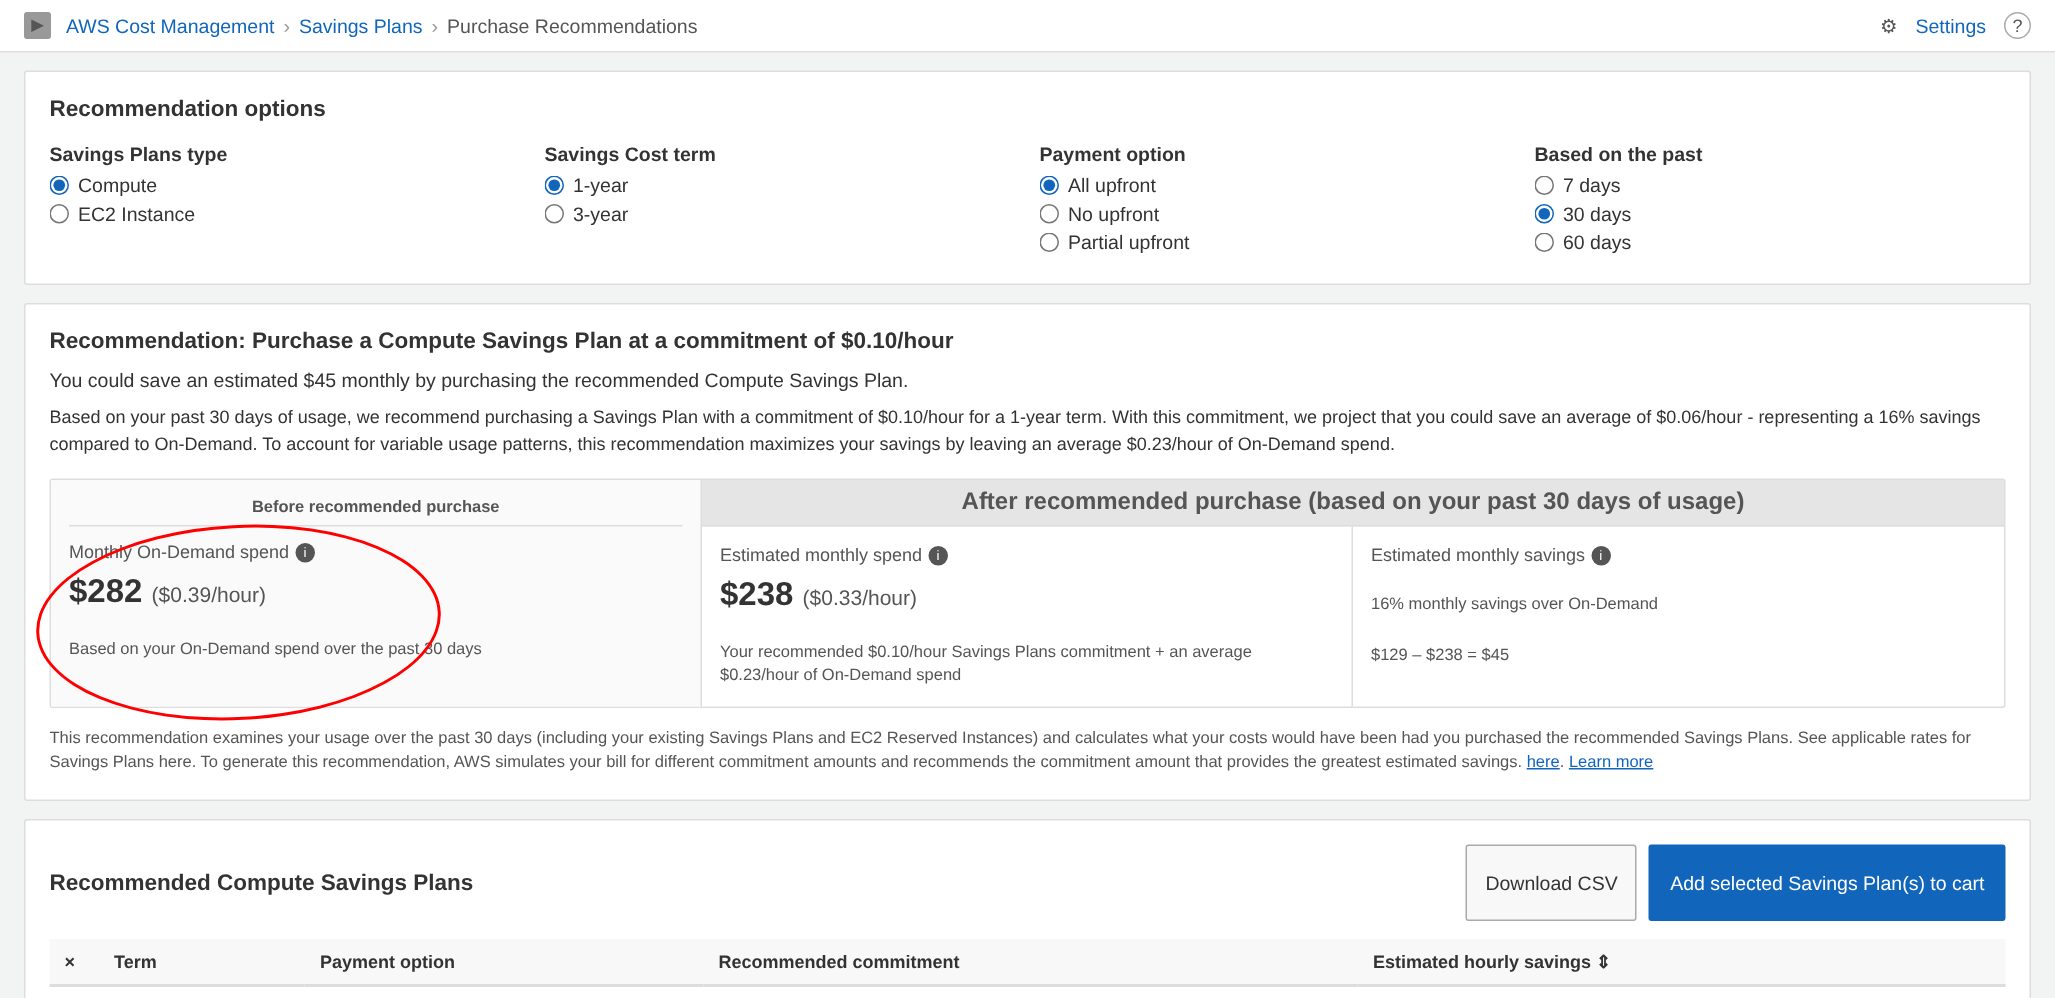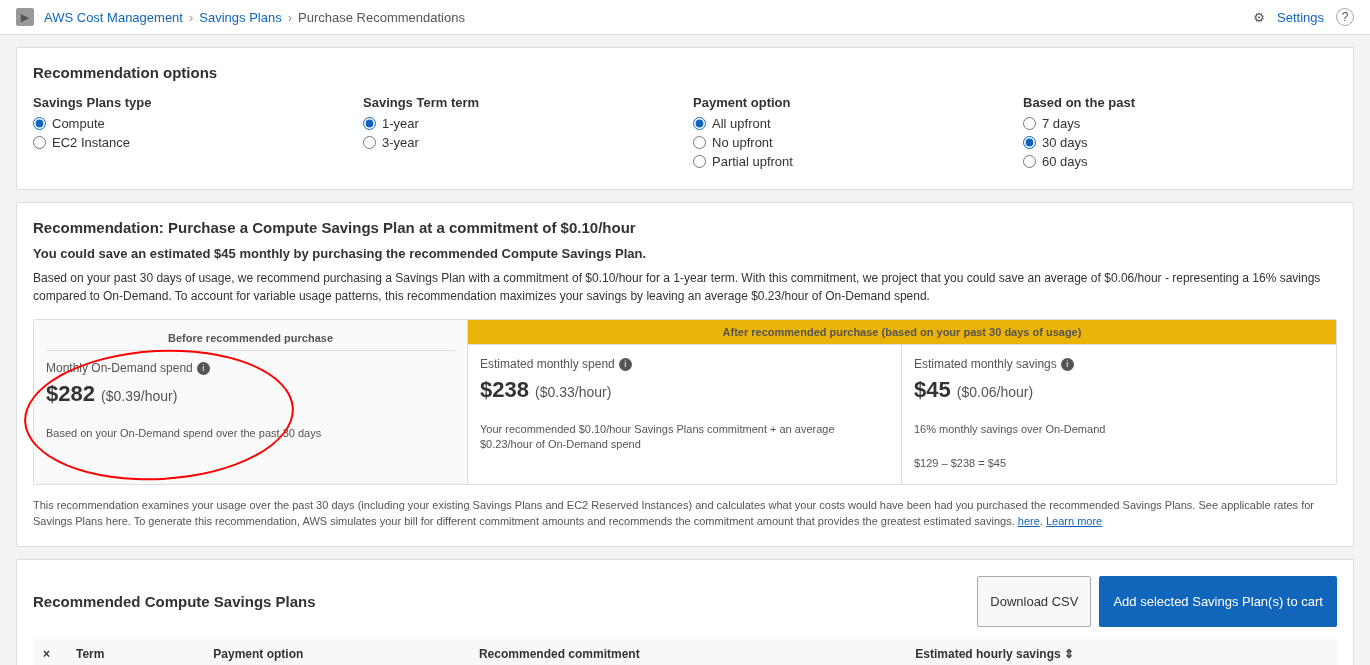--- a/index.html
+++ b/index.html
@@ -42,21 +42,21 @@
     .radio-item {
       display: flex; align-items: center; gap: 6px; margin-bottom: 4px; font-size: 13px;
     }
 
     .radio-item input[type="radio"] { accent-color: #1166bb; }
 
     .rec-card { background: #fff; border: 1px solid #ddd; border-radius: 2px; padding: 16px; }
 
     .rec-title { font-size: 15px; font-weight: bold; margin-bottom: 10px; }
 
-    .rec-highlight { font-weight: bold; font-size: 13px; margin-bottom: 8px; }
+    .rec-highlight { font-weight: normal; font-size: 13px; margin-bottom: 8px; }
 
     .rec-desc { font-size: 12px; color: #333; line-height: 1.5; margin-bottom: 14px; }
 
     .comparison-grid {
       display: grid; grid-template-columns: 1fr 2fr; gap: 0; border: 1px solid #ddd; border-radius: 2px;
     }
 
     .before-section {
       border-right: 1px solid #ddd; padding: 12px; background: #fafafa;
       position: relative;
@@ -65,22 +65,22 @@
     .before-section .section-header {
       text-align: center; font-size: 11px; font-weight: bold; color: #555;
       border-bottom: 1px solid #ddd; padding-bottom: 6px; margin-bottom: 10px;
     }
 
     .after-section {
       display: grid; grid-template-columns: 1fr 1fr;
     }
 
     .after-header {
-      grid-column: 1/-1; text-align: center; font-size: 11px; font-weight: bold; color: #555;
-      border-bottom: 1px solid #ddd; padding: 6px 12px; background: #eab308;
+      grid-column: 1/-1; text-align: center; font-size: 16px; font-weight: bold; color: #555;
+      border-bottom: 1px solid #ddd; padding: 6px 12px; background: #e5e5e5;
     }
 
     .after-col {
       padding: 12px; border-right: 1px solid #ddd;
     }
     .after-col:last-child { border-right: none; }
 
     .metric-label {
       font-size: 12px; color: #555; margin-bottom: 6px; display: flex; align-items: center; gap: 4px;
     }
@@ -176,21 +176,21 @@
           <input type="radio" name="sp-type" checked="" style="">
           <span>Compute</span>
         </div>
         <div class="radio-item">
           <input type="radio" name="sp-type" style="">
           <span>EC2 Instance</span>
         </div>
       </div>
 
       <div class="option-group">
-        <label class="group-label">Savings Term term</label>
+        <label class="group-label">Savings Cost term</label>
         <div class="radio-item">
           <input type="radio" name="sp-term" checked="" style="">
           <span>1-year</span>
         </div>
         <div class="radio-item">
           <input type="radio" name="sp-term" style="">
           <span>3-year</span>
         </div>
       </div>
 
@@ -260,24 +260,20 @@
           <div class="metric-value">
             <span>$238</span>
             <span class="sub">($0.33/hour)</span>
           </div>
           <div class="metric-desc">Your recommended $0.10/hour Savings Plans commitment + an average $0.23/hour of On-Demand spend</div>
         </div>
         <div class="after-col">
           <div class="metric-label">
             <span>Estimated monthly savings</span>
             <span class="info-icon">i</span>
-          </div>
-          <div class="metric-value">
-            <span>$45</span>
-            <span class="sub">($0.06/hour)</span>
           </div>
           <div class="metric-desc">16% monthly savings over On-Demand</div>
           <div class="metric-desc">$129 – $238 = $45</div>
         </div>
       </div>
     </div>
 
     <div class="footnote">
       <span>This recommendation examines your usage over the past 30 days (including your existing Savings Plans and EC2 Reserved Instances) and calculates what your costs would have been had you purchased the recommended Savings Plans. See applicable rates for Savings Plans here. To generate this recommendation, AWS simulates your bill for different commitment amounts and recommends the commitment amount that provides the greatest estimated savings.</span>
       <a href="#">here</a>.

